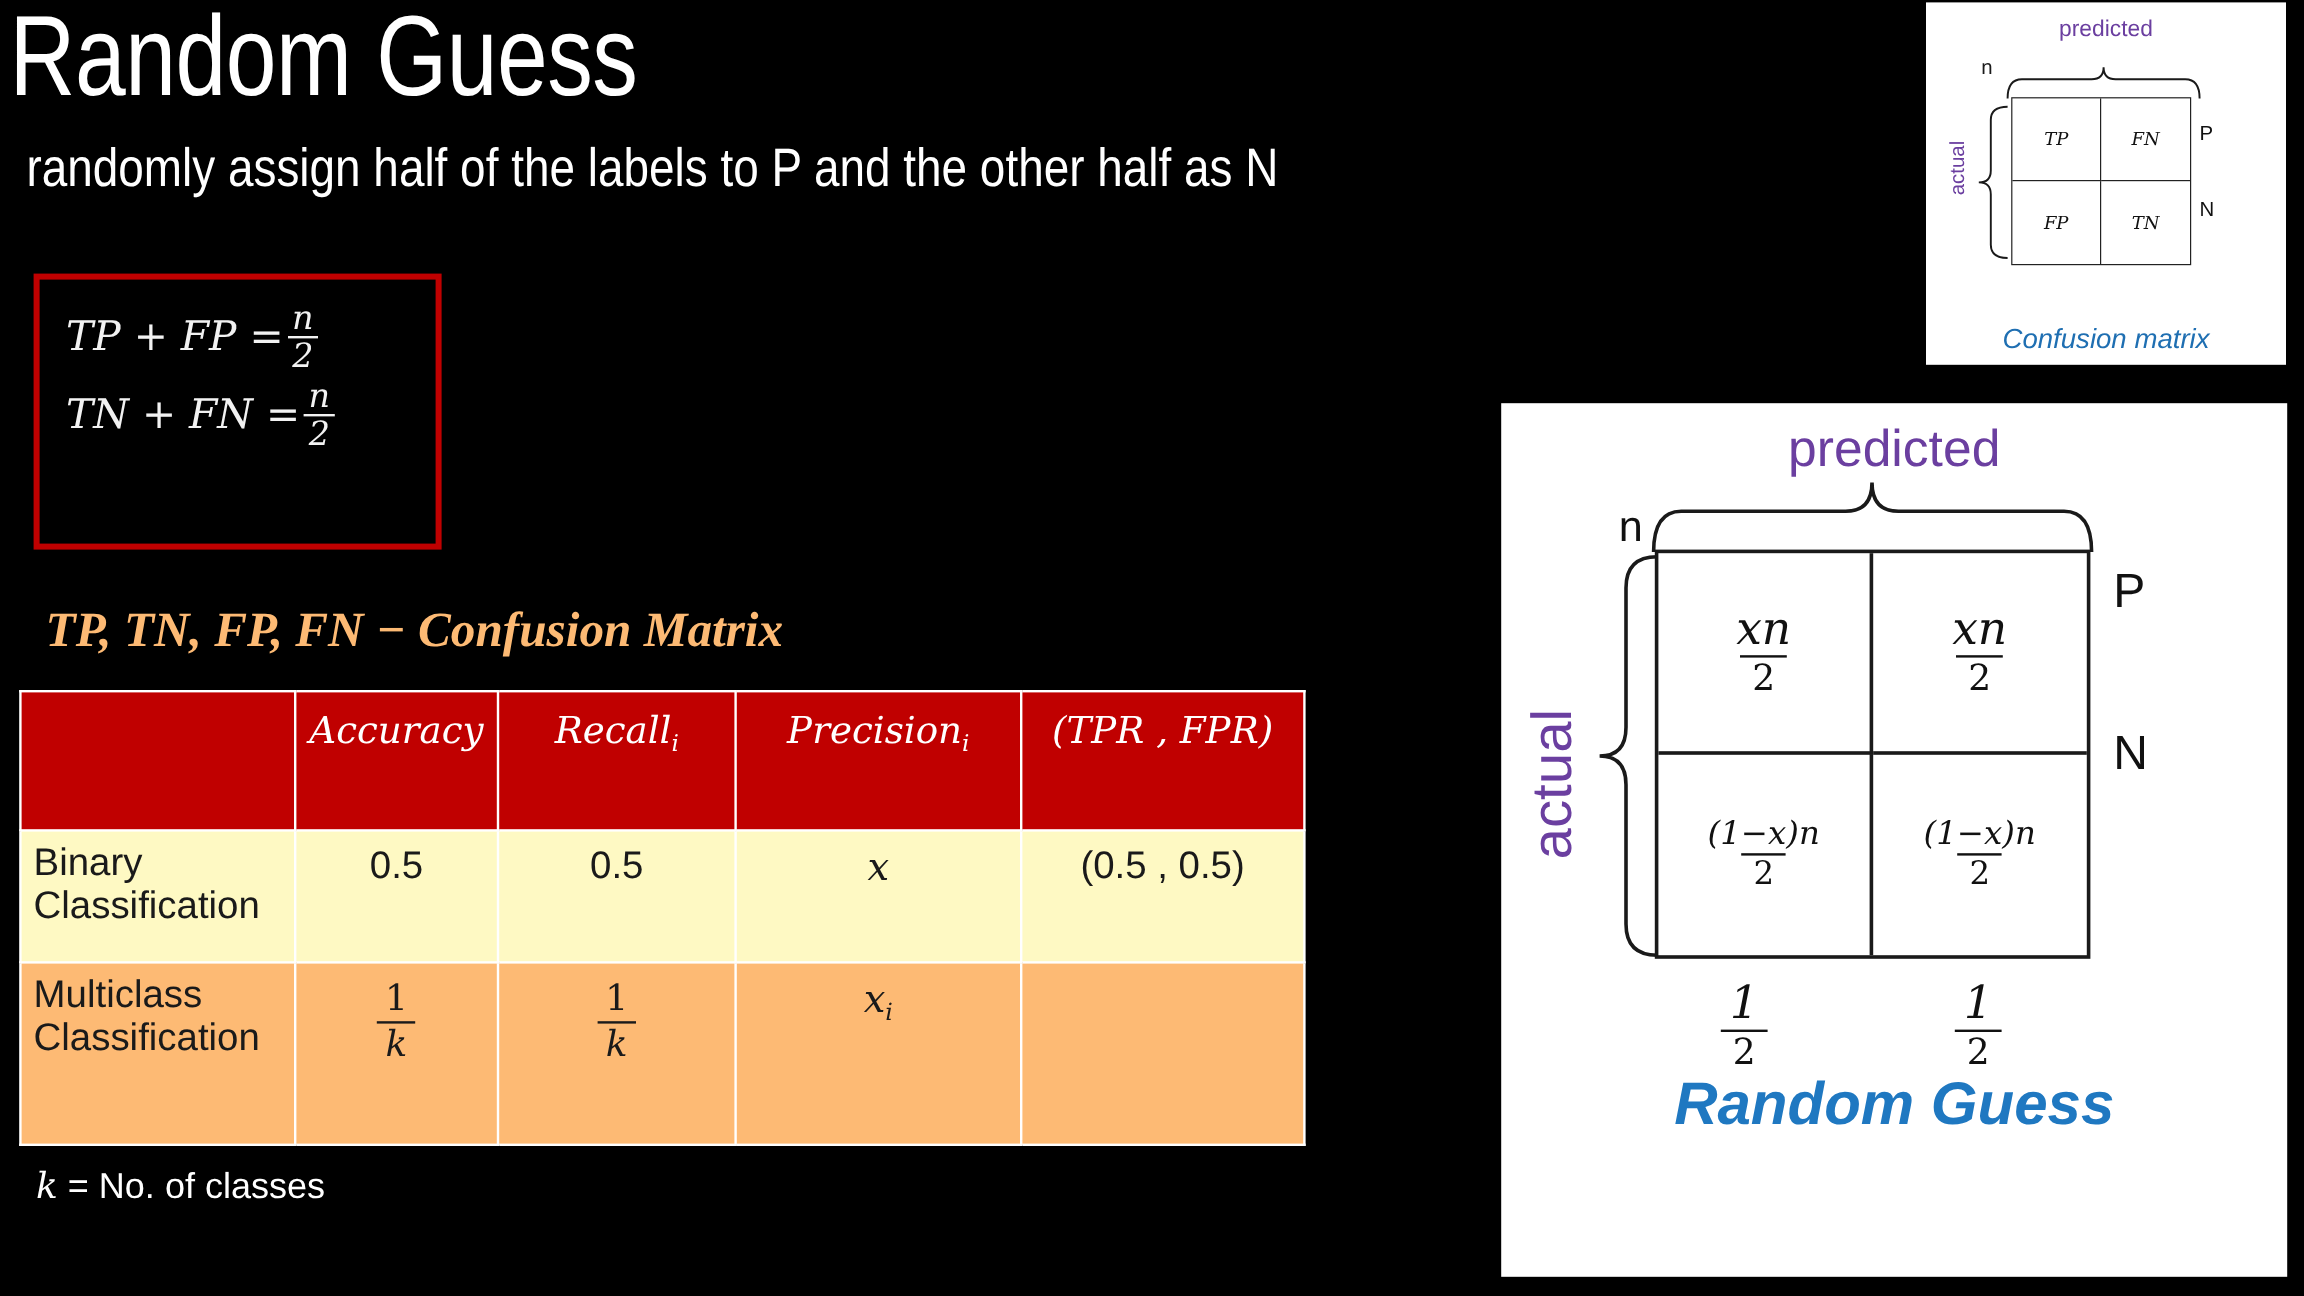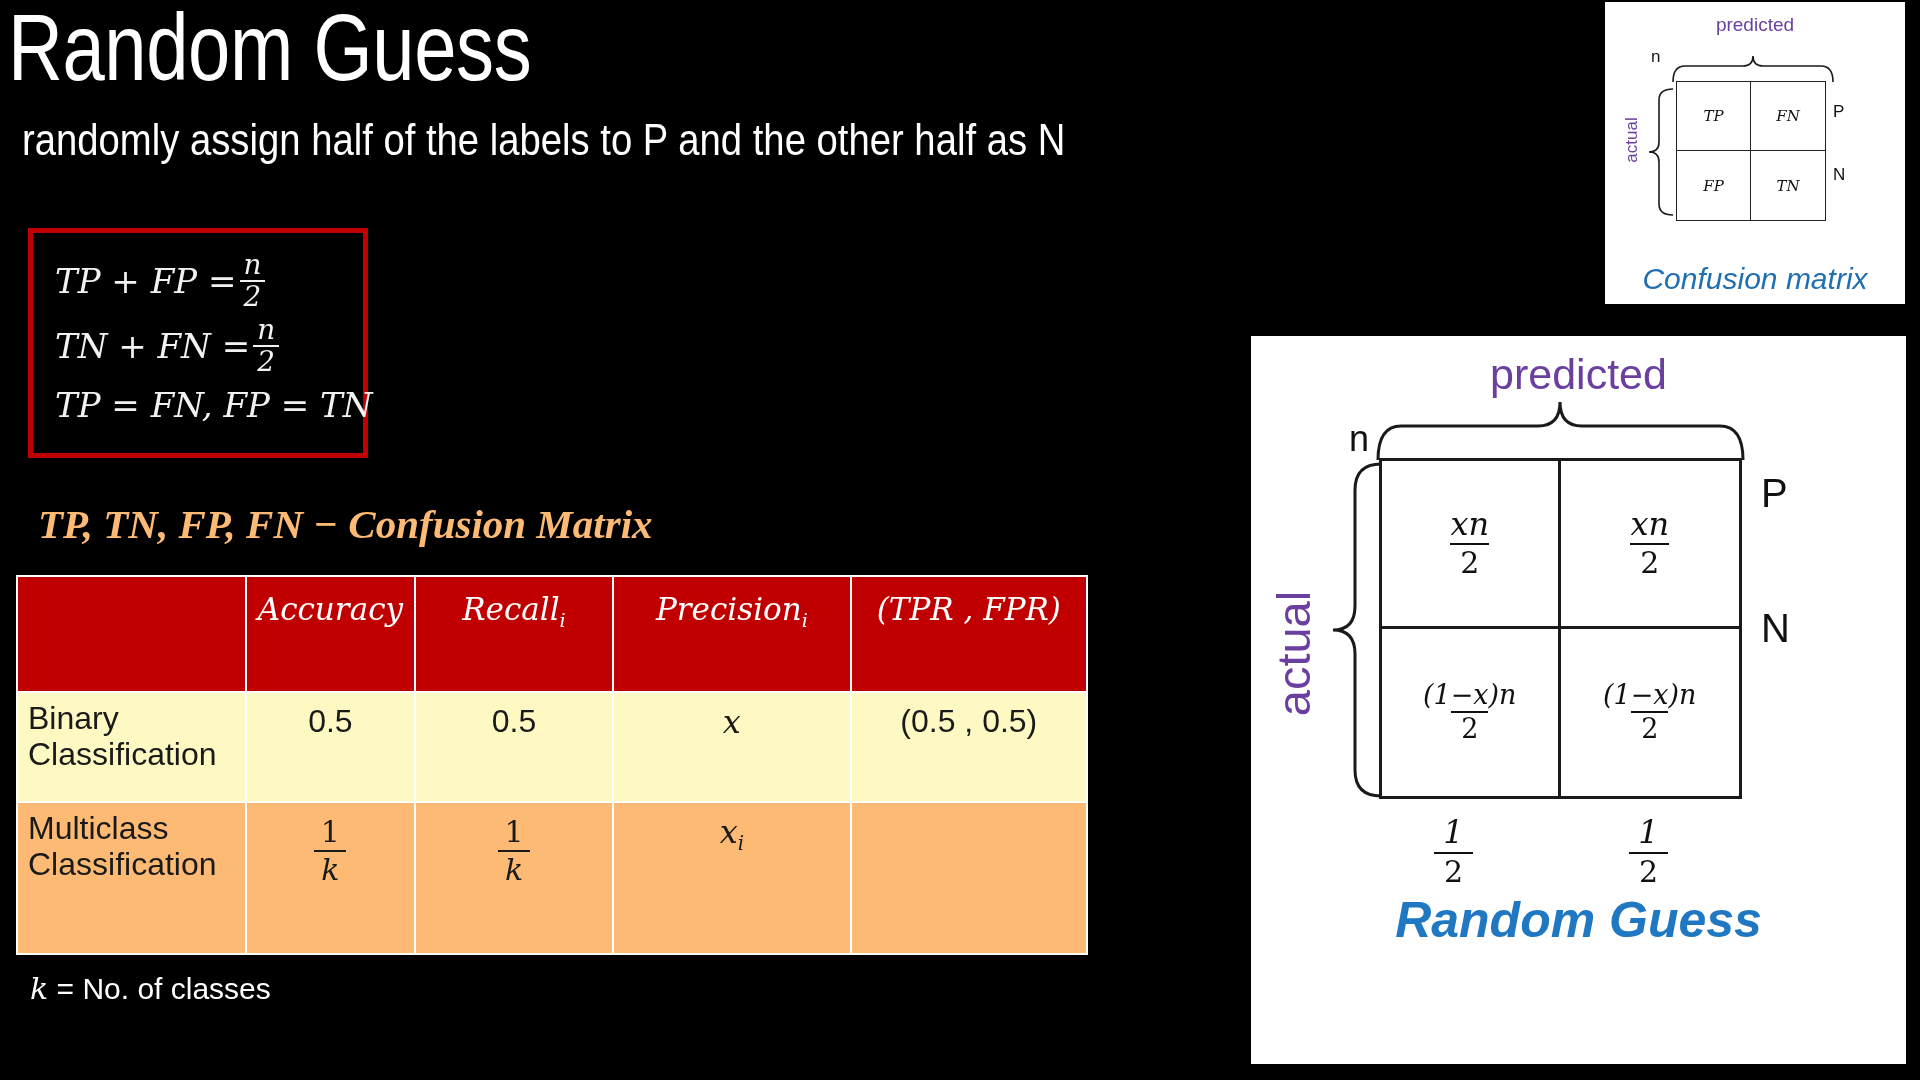--- a/index.html
+++ b/index.html
@@ -233,21 +233,21 @@
     font-size: 17px;
   }
   #thumb-P { top: 100px; }
   #thumb-N { top: 163px; }
   #thumb-caption {
     position: absolute;
     left: 0; right: 0; bottom: 8px;
     text-align: center;
     color: #1f6fb2;
     font-style: italic;
-    font-size: 30px;
+    font-size: 23px;
   }
   .brace-svg { position: absolute; }
 
   
   #big-panel {
     position: absolute;
     left: 1251px;
     top: 336px;
     width: 655px;
     height: 728px;
@@ -296,21 +296,21 @@
   #big-grid .bc-tr { left: 50%; top: 0; border-bottom: 3px solid #1a1a1a; }
   #big-grid .bc-bl { left: 0; top: 50%; border-right: 3px solid #1a1a1a; }
   #big-grid .bc-br { left: 50%; top: 50%; }
   .bfrac {
     display: inline-flex;
     flex-direction: column;
     align-items: center;
     font-family: "DejaVu Serif", serif;
     line-height: 1.05;
   }
-  .bfrac .num { padding: 0 6px 2px 6px; font-style: italic; font-size: 32px; }
+  .bfrac .num { padding: 0 6px 2px 6px; font-style: italic; font-size: 38px; }
   .bfrac .den { padding: 2px 10px 0 10px; border-top: 2.5px solid #111; font-size: 30px; }
   .bfrac.small .num { font-size: 27px; }
   .bfrac.small .den { font-size: 27px; }
   .big-rowlab {
     position: absolute;
     left: 510px;
     color: #111;
     font-size: 40px;
   }
   #big-P { top: 135px; }
@@ -347,21 +347,20 @@
       <span class="den">2</span>
     </span>
   </div>
   <div class="eq-line" id="eq-2">
     <span>TN + FN =</span>
     <span class="frac">
       <span class="num">n</span>
       <span class="den">2</span>
     </span>
   </div>
-  <div class="eq-line" id="eq-3">TP = FN, FP = TN</div>
 </div>
 
 <div id="cm-caption">TP, TN, FP, FN  − Confusion Matrix</div>
 
 <table id="metrics-table">
   <thead>
     <tr>
       <th style="width:215px"></th>
       <th style="width:158px"><span>Accuracy</span></th>
       <th style="width:186px"><span>Recall</span><span class="sub">i</span></th>

